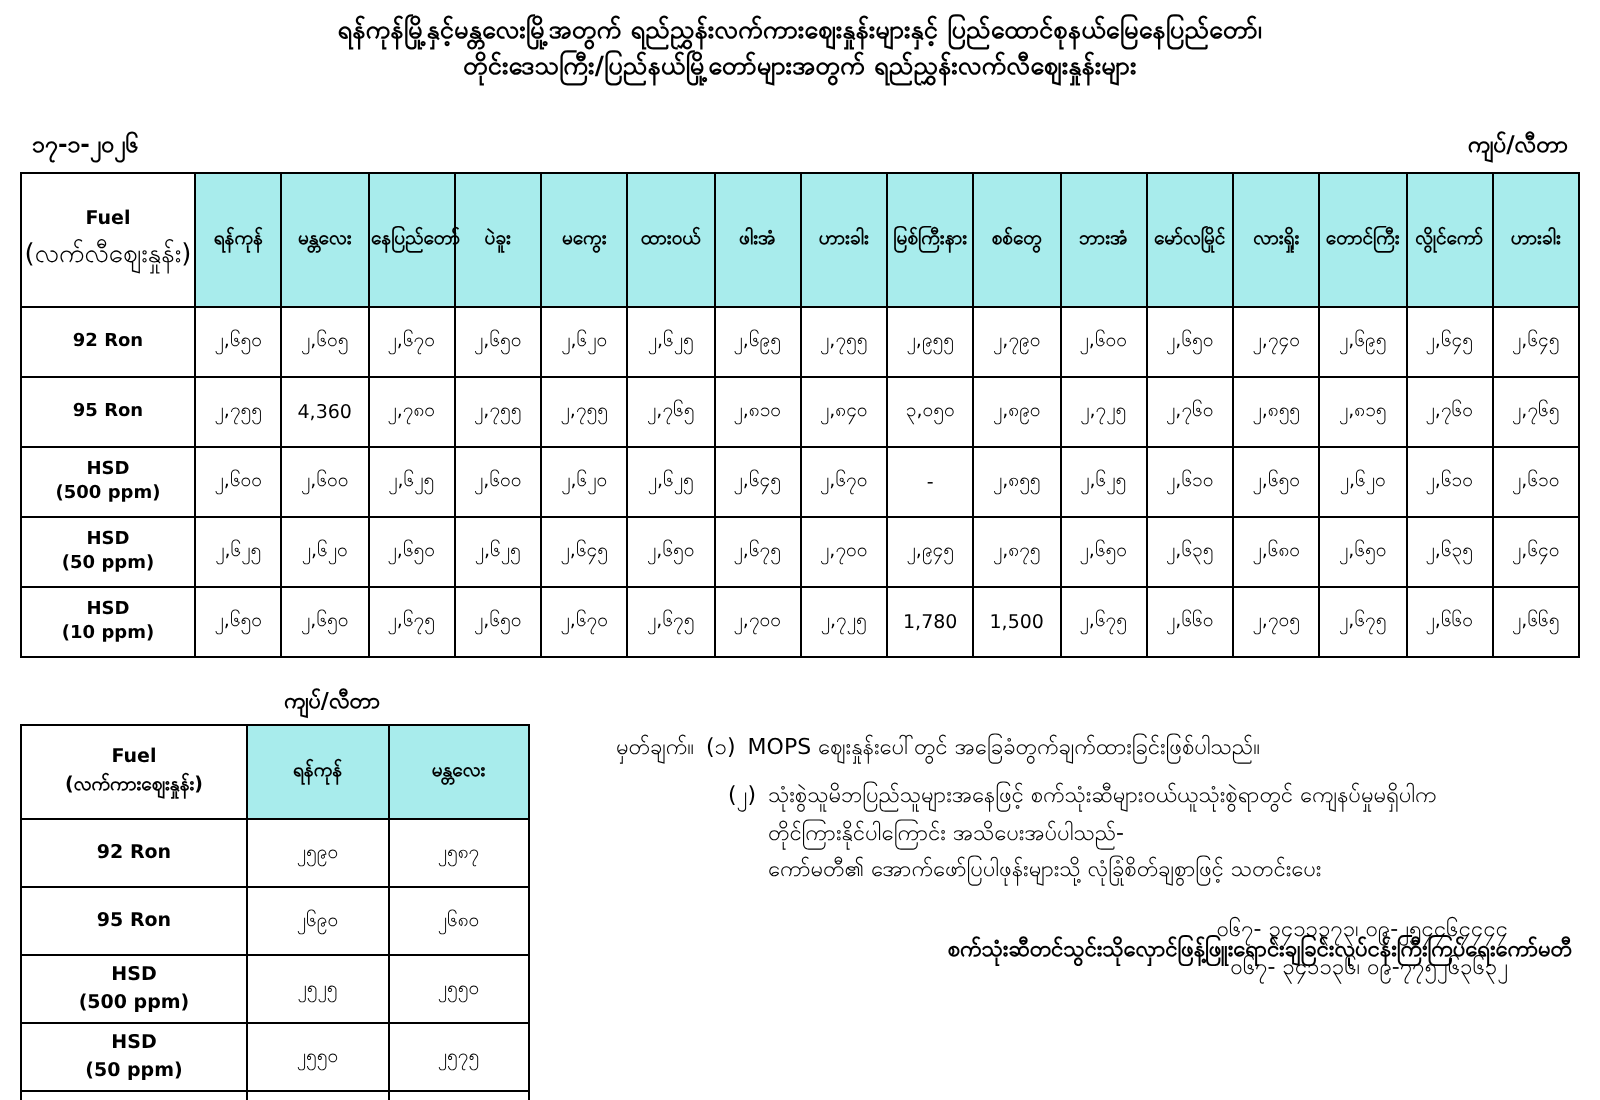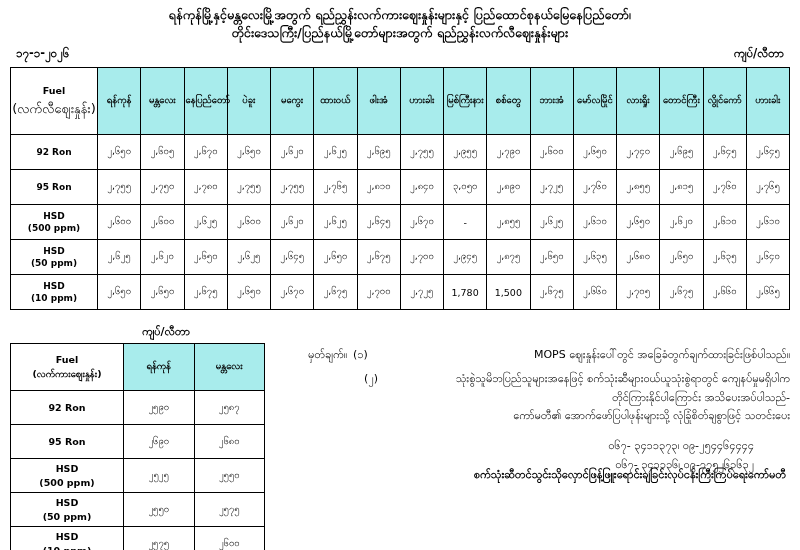--- a/index.html
+++ b/index.html
@@ -29,21 +29,21 @@
   }
   .title-line {
     font-size: 12.5px;
     font-weight: bold;
     letter-spacing: 0.2px;
   }
   .meta-row {
     display: flex;
     justify-content: space-between;
     align-items: flex-end;
-    margin-top: 4px;
+    margin-top: 23px;
     padding: 0 6px;
   }
   .meta-date {
     font-size: 11.5px;
     font-weight: bold;
   }
   .meta-unit {
     font-size: 11.5px;
     font-weight: bold;
   }
@@ -155,21 +155,20 @@
     white-space: nowrap;
     padding-right: 6px;
   }
   .note-num {
     flex: 0 0 auto;
     padding-right: 6px;
     white-space: nowrap;
   }
   .note-text {
     flex: 1;
-    text-align: right;
   }
   .note-indent {
     padding-left: 56px;
   }
   .phones {
     margin-top: 12px;
     text-align: right;
     padding-right: 36px;
     font-size: 11px;
     line-height: 1.7;
@@ -238,21 +237,21 @@
         <td>၂,၆၀၀</td>
         <td>၂,၆၅၀</td>
         <td>၂,၇၄၀</td>
         <td>၂,၆၉၅</td>
         <td>၂,၆၄၅</td>
         <td>၂,၆၄၅</td>
       </tr>
       <tr>
         <td class="rowlabel">95 Ron</td>
         <td>၂,၇၅၅</td>
-        <td>၂,၇၅၀</td>
+        <td>4,360</td>
         <td>၂,၇၈၀</td>
         <td>၂,၇၅၅</td>
         <td>၂,၇၅၅</td>
         <td>၂,၇၆၅</td>
         <td>၂,၈၁၀</td>
         <td>၂,၈၄၀</td>
         <td>၃,၀၅၀</td>
         <td>၂,၈၉၀</td>
         <td>၂,၇၂၅</td>
         <td>၂,၇၆၀</td>

